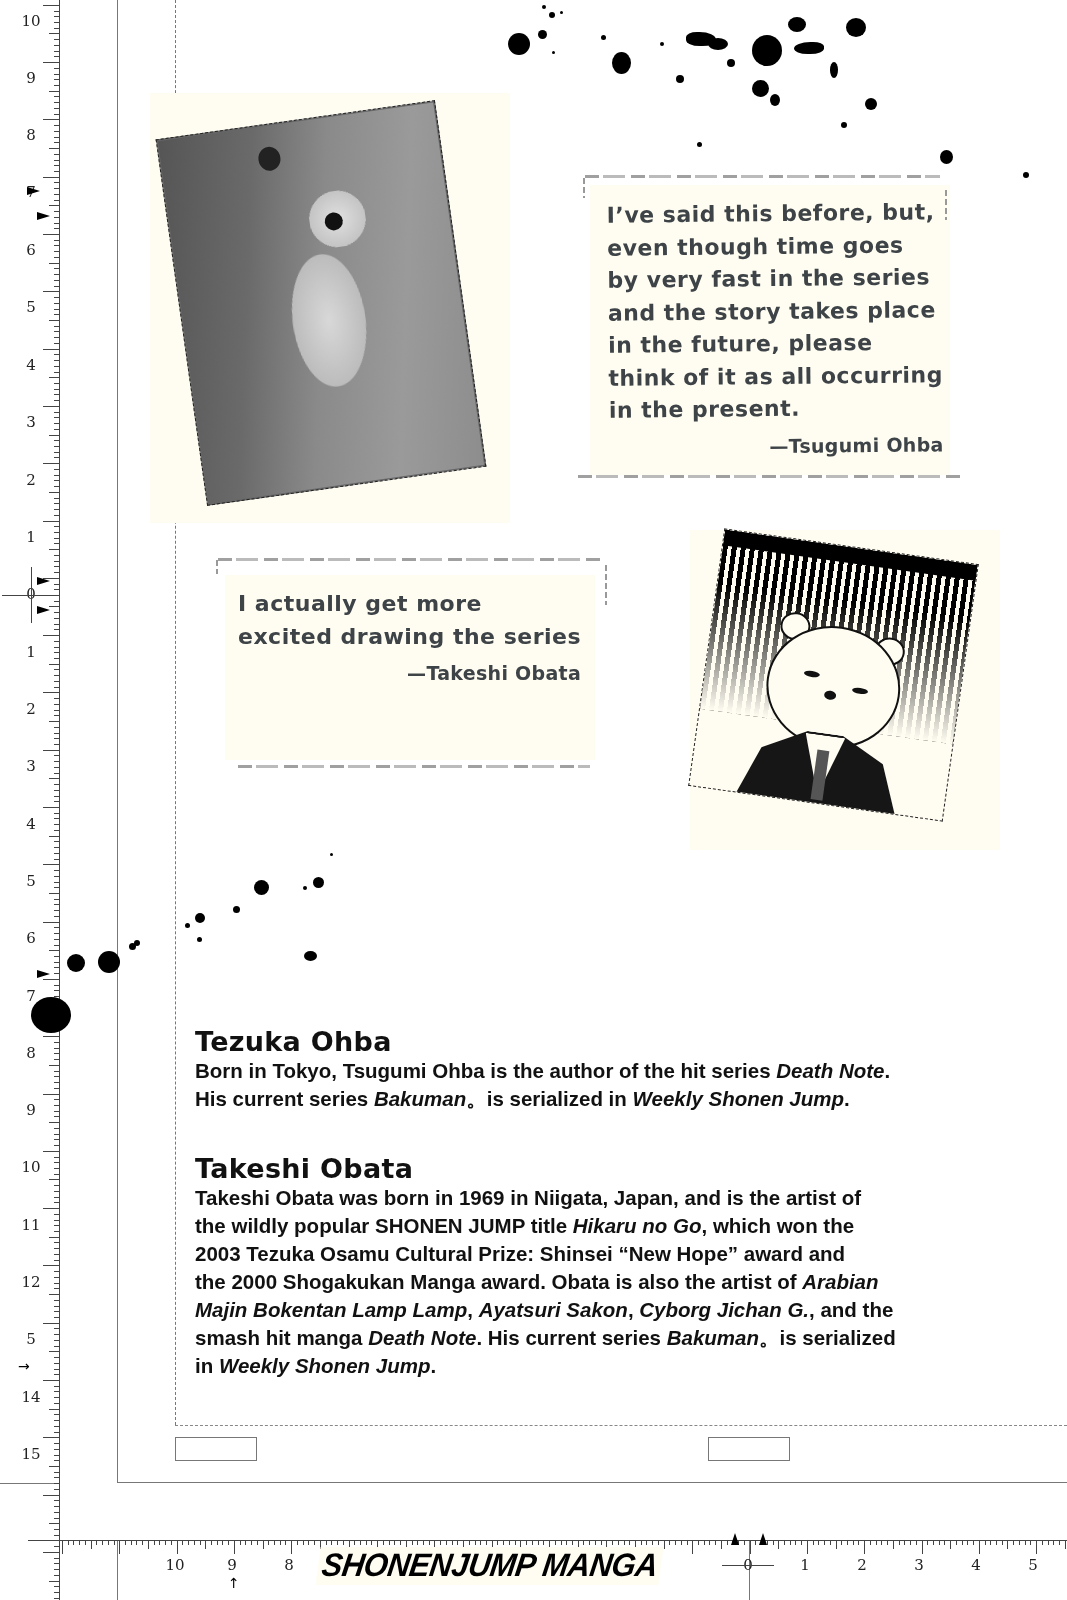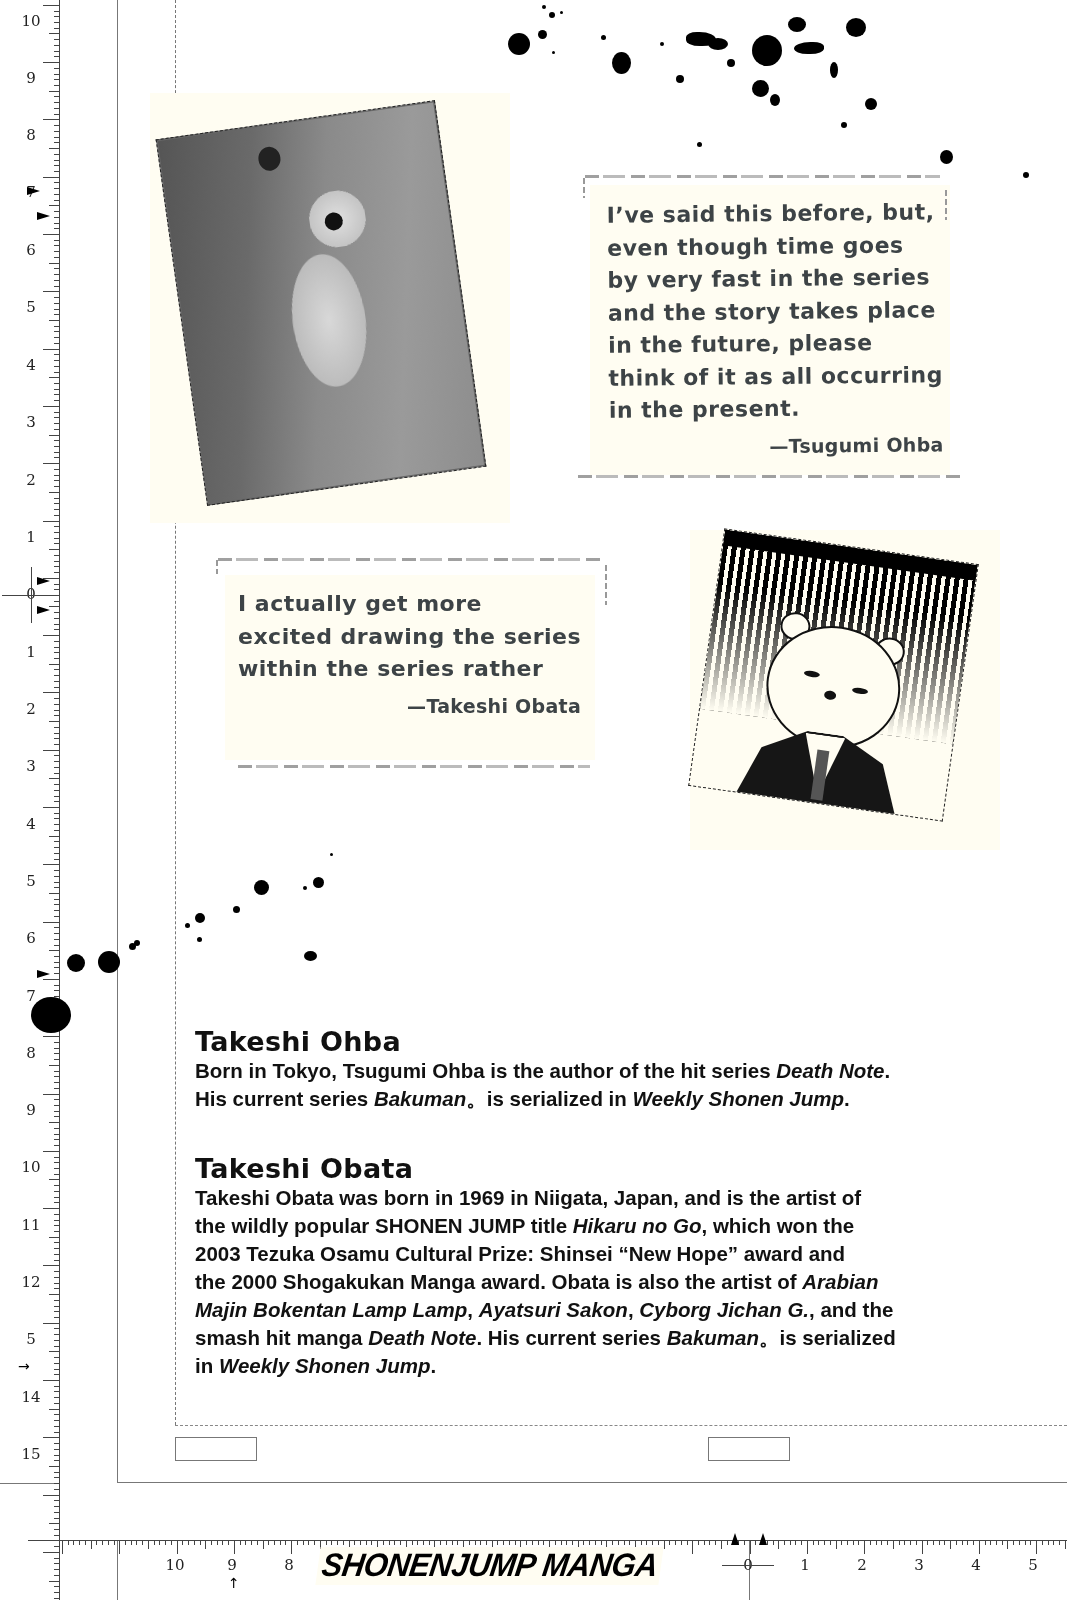--- a/index.html
+++ b/index.html
@@ -662,21 +662,20 @@
   <span class="attr">—Tsugumi Ohba</span>
 </div>
 <div class="rough-bot" style="left:578px; top:475px; width:385px"></div>
 
 <div class="rough-top" style="left:218px; top:558px; width:385px"></div>
 <div class="rough-side" style="left:216px; top:560px; height:14px"></div>
 <div class="rough-side" style="left:605px; top:565px; height:40px"></div>
 <div class="quote" style="left:238px; top:588px; font-size:22px; line-height:32.5px;">
   <span class="line">I actually get more</span>
   <span class="line">excited drawing the series</span>
-  <span class="line">within the series rather</span>
   <span class="attr">—Takeshi Obata</span>
 </div>
 <div class="rough-bot" style="left:238px; top:765px; width:352px"></div>
 
 <div class="cartoon">
   <div class="lines"></div>
   <div class="top-band"></div>
   <div class="ear" style="left:68px; top:72px"></div>
   <div class="ear" style="left:165px; top:84px"></div>
   <div class="head"></div>
@@ -726,21 +725,21 @@
   <div class="dot" style="left:330px; top:853px; width:3px; height:3px"></div>
   <div class="dot" style="left:304px; top:951px; width:13px; height:10px"></div>
   <div class="dot" style="left:67px; top:954px; width:18px; height:18px"></div>
   <div class="dot" style="left:98px; top:951px; width:22px; height:22px"></div>
   <div class="dot" style="left:129px; top:943px; width:7px; height:7px"></div>
   <div class="dot" style="left:134px; top:940px; width:6px; height:6px"></div>
   <div class="dot" style="left:31px; top:997px; width:40px; height:36px"></div>
 </div>
 
 <div class="bio" style="top:1026px">
-  <h2>Takeshi Ohba</h2>
+  <h2>Tezuka Ohba</h2>
   <p>
     <span>Born in Tokyo, Tsugumi Ohba is the author of the hit series </span><em>Death Note</em><span>.</span><br>
     <span>His current series </span><em>Bakuman</em><span>。is serialized in </span><em>Weekly Shonen Jump</em><span>.</span>
   </p>
 </div>
 
 <div class="bio" style="top:1153px">
   <h2>Takeshi Obata</h2>
   <p>
     <span>Takeshi Obata was born in 1969 in Niigata, Japan, and is the artist of</span><br>

